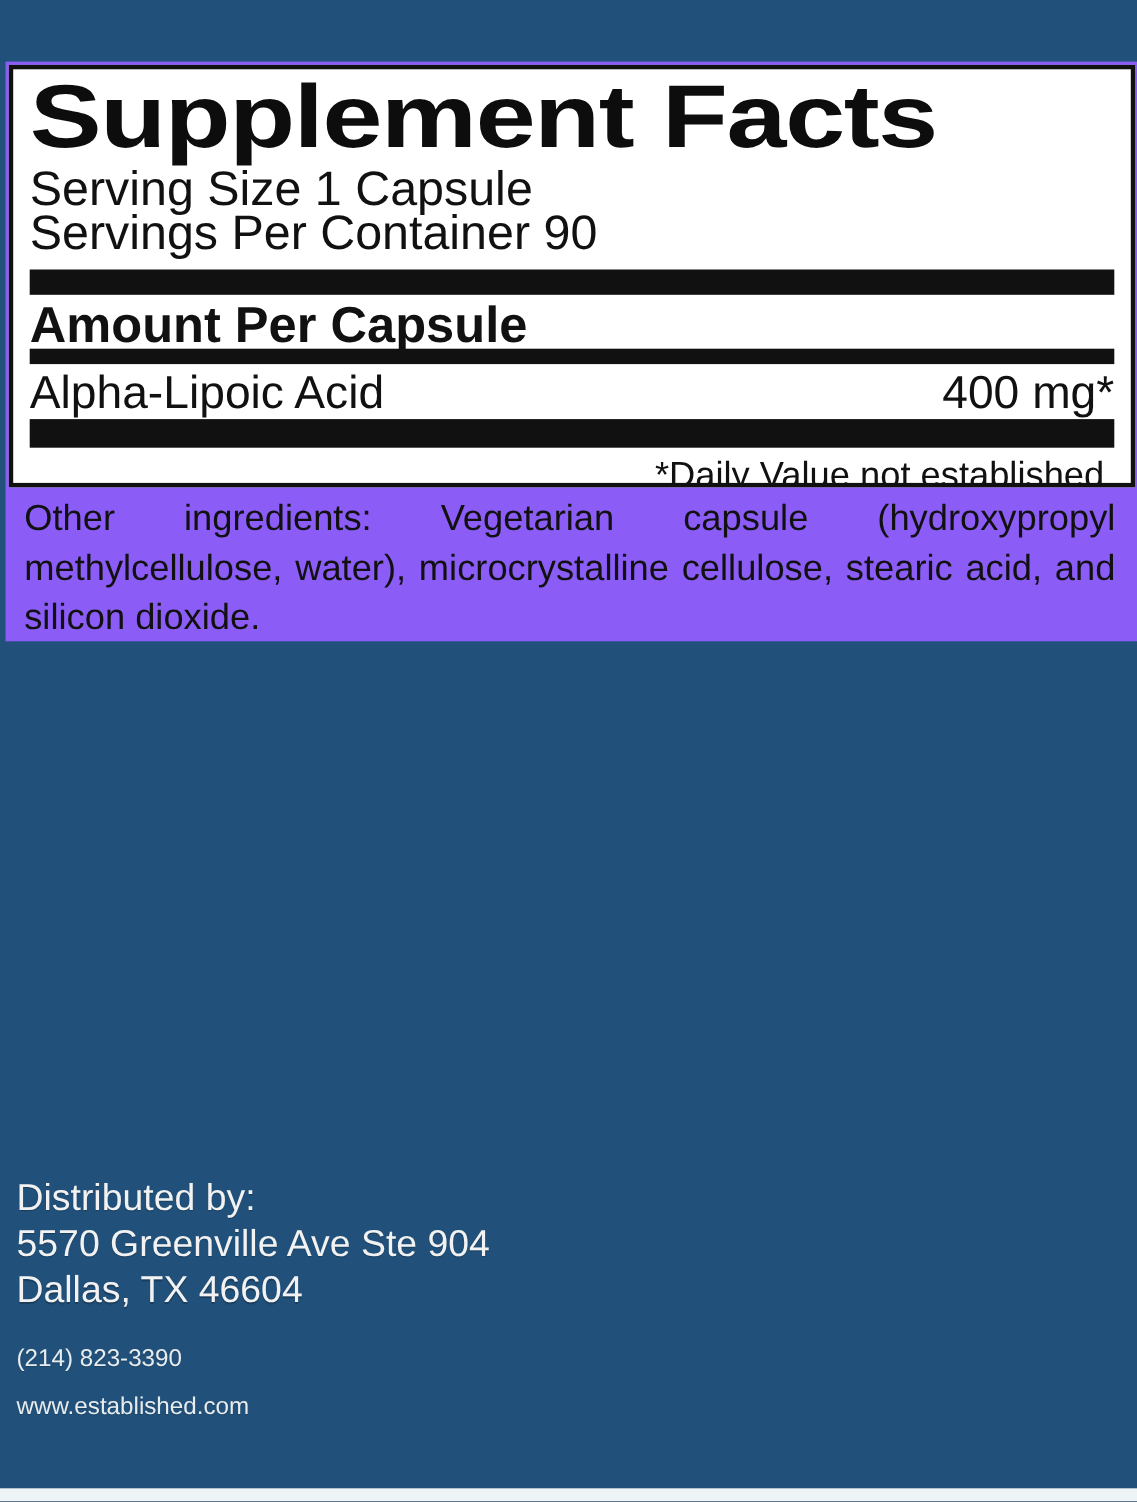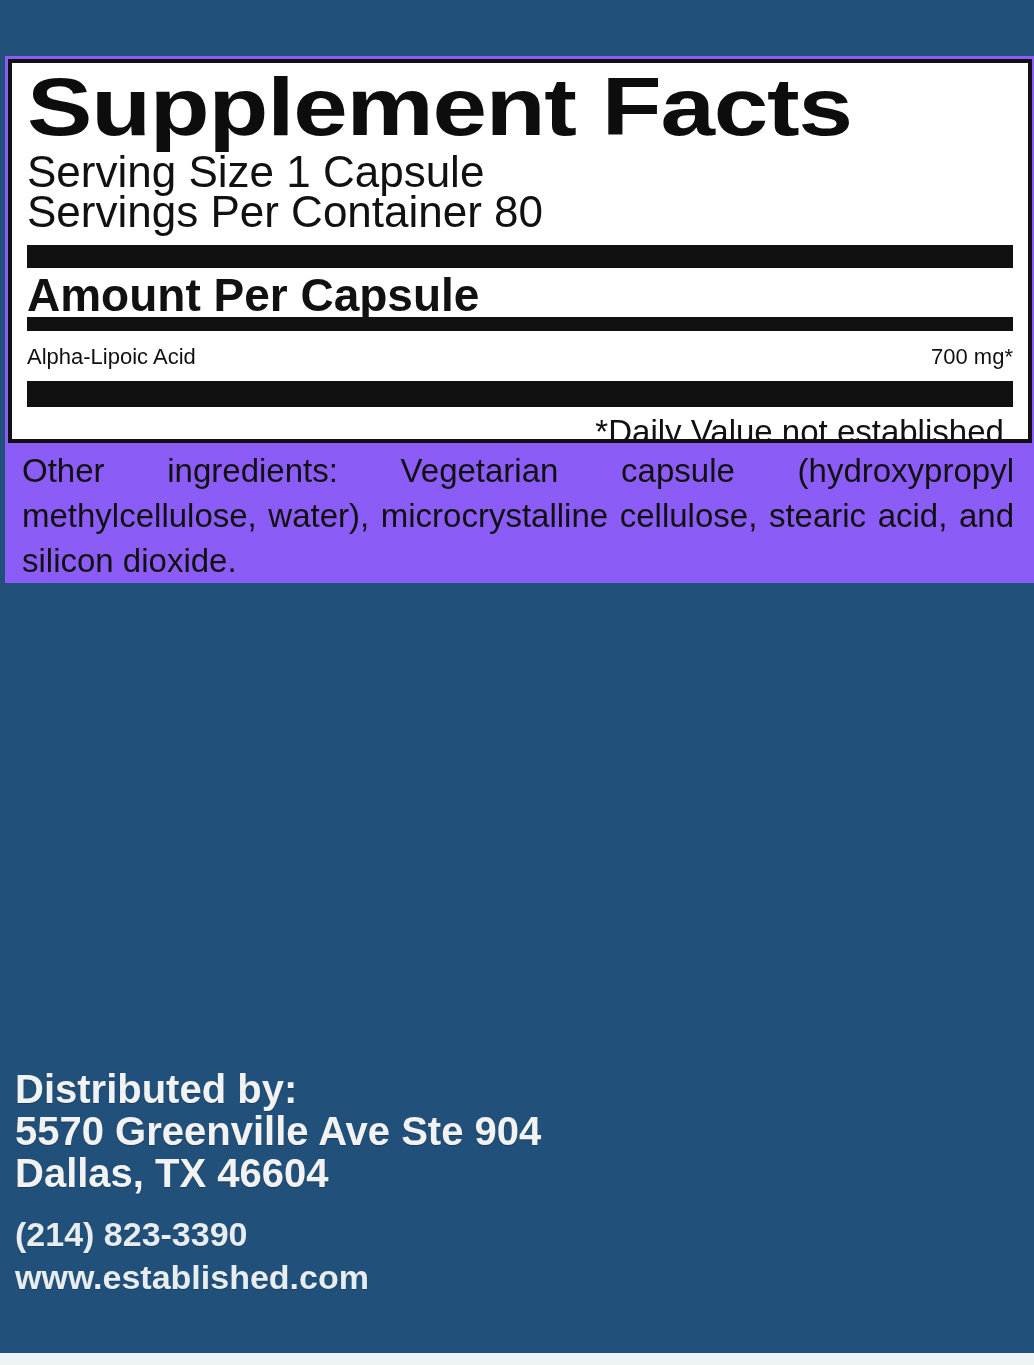--- a/index.html
+++ b/index.html
@@ -74,21 +74,21 @@
     font-weight: 700;
     color: #111111;
     line-height: 36px;
   }
 
   .ingredient-row {
     margin-top: 7px;
     display: flex;
     justify-content: space-between;
     align-items: baseline;
-    font-size: 22px;
+    font-size: 42px;
     color: #111111;
     line-height: 38px;
     text-align: center;
   }
 
   .footnote {
     margin-top: 6px;
     font-size: 33px;
     color: #111111;
     line-height: 38px;
@@ -107,31 +107,31 @@
   }
 
   
   .distributor {
     position: absolute;
     left: 15px;
     top: 1068px;
     color: #f2f2f2;
   }
   .distributor .bold-lines div {
-    font-size: 40px;
-    font-weight: 700;
+    font-size: 34px;
+    font-weight: 400;
     line-height: 42px;
     text-shadow: 0 1px 1px rgba(0,0,0,0.25);
   }
   .distributor .contact-lines {
     margin-top: 19px;
   }
   .distributor .contact-lines div {
-    font-size: 34px;
-    font-weight: 700;
+    font-size: 22px;
+    font-weight: 400;
     line-height: 43px;
     color: #e7ecef;
     text-shadow: 0 1px 1px rgba(0,0,0,0.2);
   }
 
   .bottom-strip {
     position: absolute;
     left: 0;
     right: 0;
     bottom: 0;
@@ -144,32 +144,32 @@
 
 <div class="root">
 
   <div class="white-panel">
 
     <div class="facts-box">
       <div class="facts-title">Supplement Facts</div>
 
       <div class="serving-block">
         <div>Serving Size 1 Capsule</div>
-        <div>Servings Per Container 80</div>
+        <div>Servings Per Container 90</div>
       </div>
 
       <div class="bar bar-thick-1"></div>
 
       <div class="amount-header">Amount Per Capsule</div>
 
       <div class="bar bar-thin"></div>
 
       <div class="ingredient-row">
         <span>Alpha-Lipoic Acid</span>
-        <span>700 mg*</span>
+        <span>400 mg*</span>
       </div>
 
       <div class="bar bar-thick-2"></div>
 
       <div class="footnote">*Daily Value not established.</div>
     </div>
 
     <div class="other-ingredients">Other ingredients: Vegetarian capsule (hydroxypropyl methylcellulose, water), microcrystalline cellulose, stearic acid, and silicon dioxide.</div>
   </div>
 

